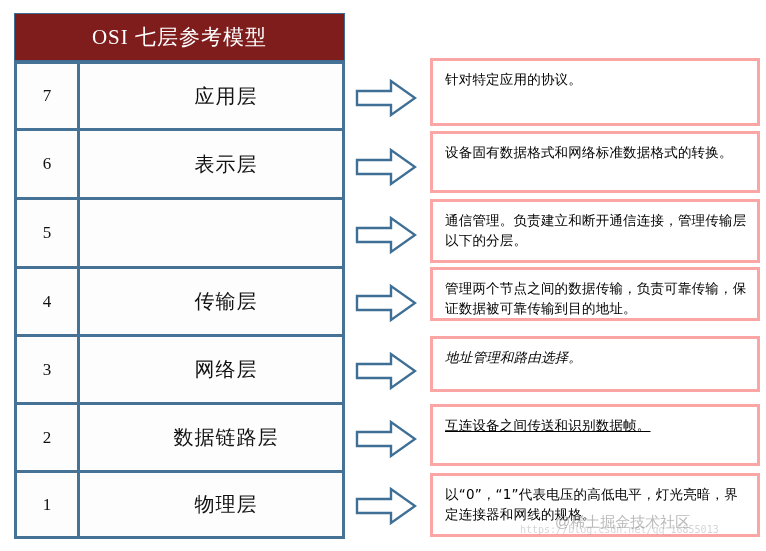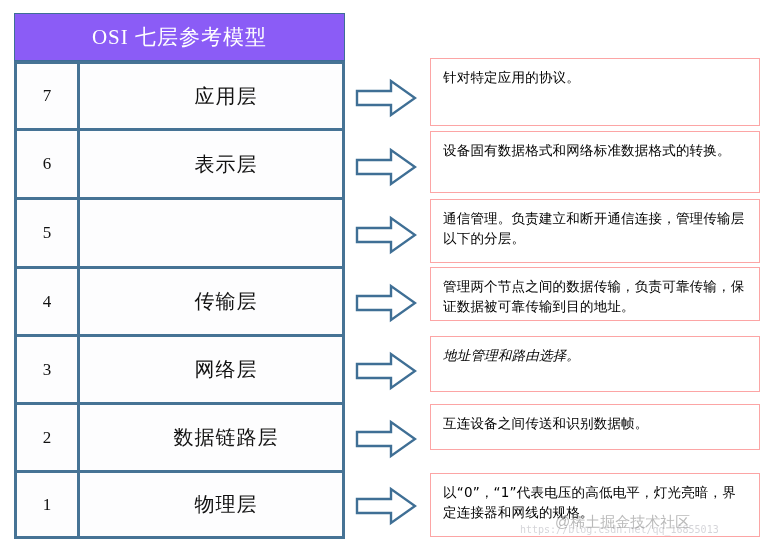--- a/index.html
+++ b/index.html
@@ -15,21 +15,21 @@
     overflow: hidden;
   }
 
   #osi-title {
     position: absolute;
     left: 14px;
     top: 13px;
     width: 331px;
     height: 48px;
     box-sizing: border-box;
-    background: #8b5cf6;
+    background: #7f1d1d;
     border: 1px solid #3E6E96;
     color: #ffffff;
     font-family: "Liberation Serif", "DejaVu Serif", serif;
     font-size: 21px;
     letter-spacing: 1px;
     display: flex;
     align-items: center;
     justify-content: center;
   }
 
@@ -77,21 +77,21 @@
     height: 40px;
   }
   .arrow-wrap svg { display: block; }
 
   
   .desc-box {
     position: absolute;
     left: 430px;
     width: 330px;
     box-sizing: border-box;
-    border: 1px solid #fca5a5;
+    border: 3px solid #fca5a5;
     background: #ffffff;
     padding: 9px 10px 6px 12px;
     font-family: "DejaVu Sans", "Liberation Sans", sans-serif;
     font-size: 13.5px;
     line-height: 1.45;
     color: #000000;
     letter-spacing: 0.2px;
   }
 
   
@@ -184,17 +184,17 @@
   <svg width="62" height="40" viewBox="0 0 62 40">
     <polygon points="2,13 36,13 36,3 60,20 36,37 36,27 2,27" fill="#FFFFFF" stroke="#3F6F95" stroke-width="2.4" stroke-linejoin="miter"></polygon>
   </svg>
 </div>
 
 <div class="desc-box" style="top:58px;height:68px;">针对特定应用的协议。</div>
 <div class="desc-box" style="top:131px;height:62px;">设备固有数据格式和网络标准数据格式的转换。</div>
 <div class="desc-box" style="top:199px;height:64px;">通信管理。负责建立和断开通信连接，管理传输层以下的分层。</div>
 <div class="desc-box" style="top:267px;height:54px;">管理两个节点之间的数据传输，负责可靠传输，保证数据被可靠传输到目的地址。</div>
 <div class="desc-box" style="top:336px;height:56px;font-style:italic;">地址管理和路由选择。</div>
-<div class="desc-box" style="top:404px;height:46px;">互连设备之间传送和识别数据帧。</div>
+<div class="desc-box" style="top:404px;height:62px;text-decoration:underline;">互连设备之间传送和识别数据帧。</div>
 <div class="desc-box" style="top:473px;height:64px;">以“0”，“1”代表电压的高低电平，灯光亮暗，界定连接器和网线的规格。</div>
 
 <div id="watermark-url">https://blog.csdn.net/qq_16855013</div>
 <div id="watermark">@稀土掘金技术社区</div>
 
 </body></html>

